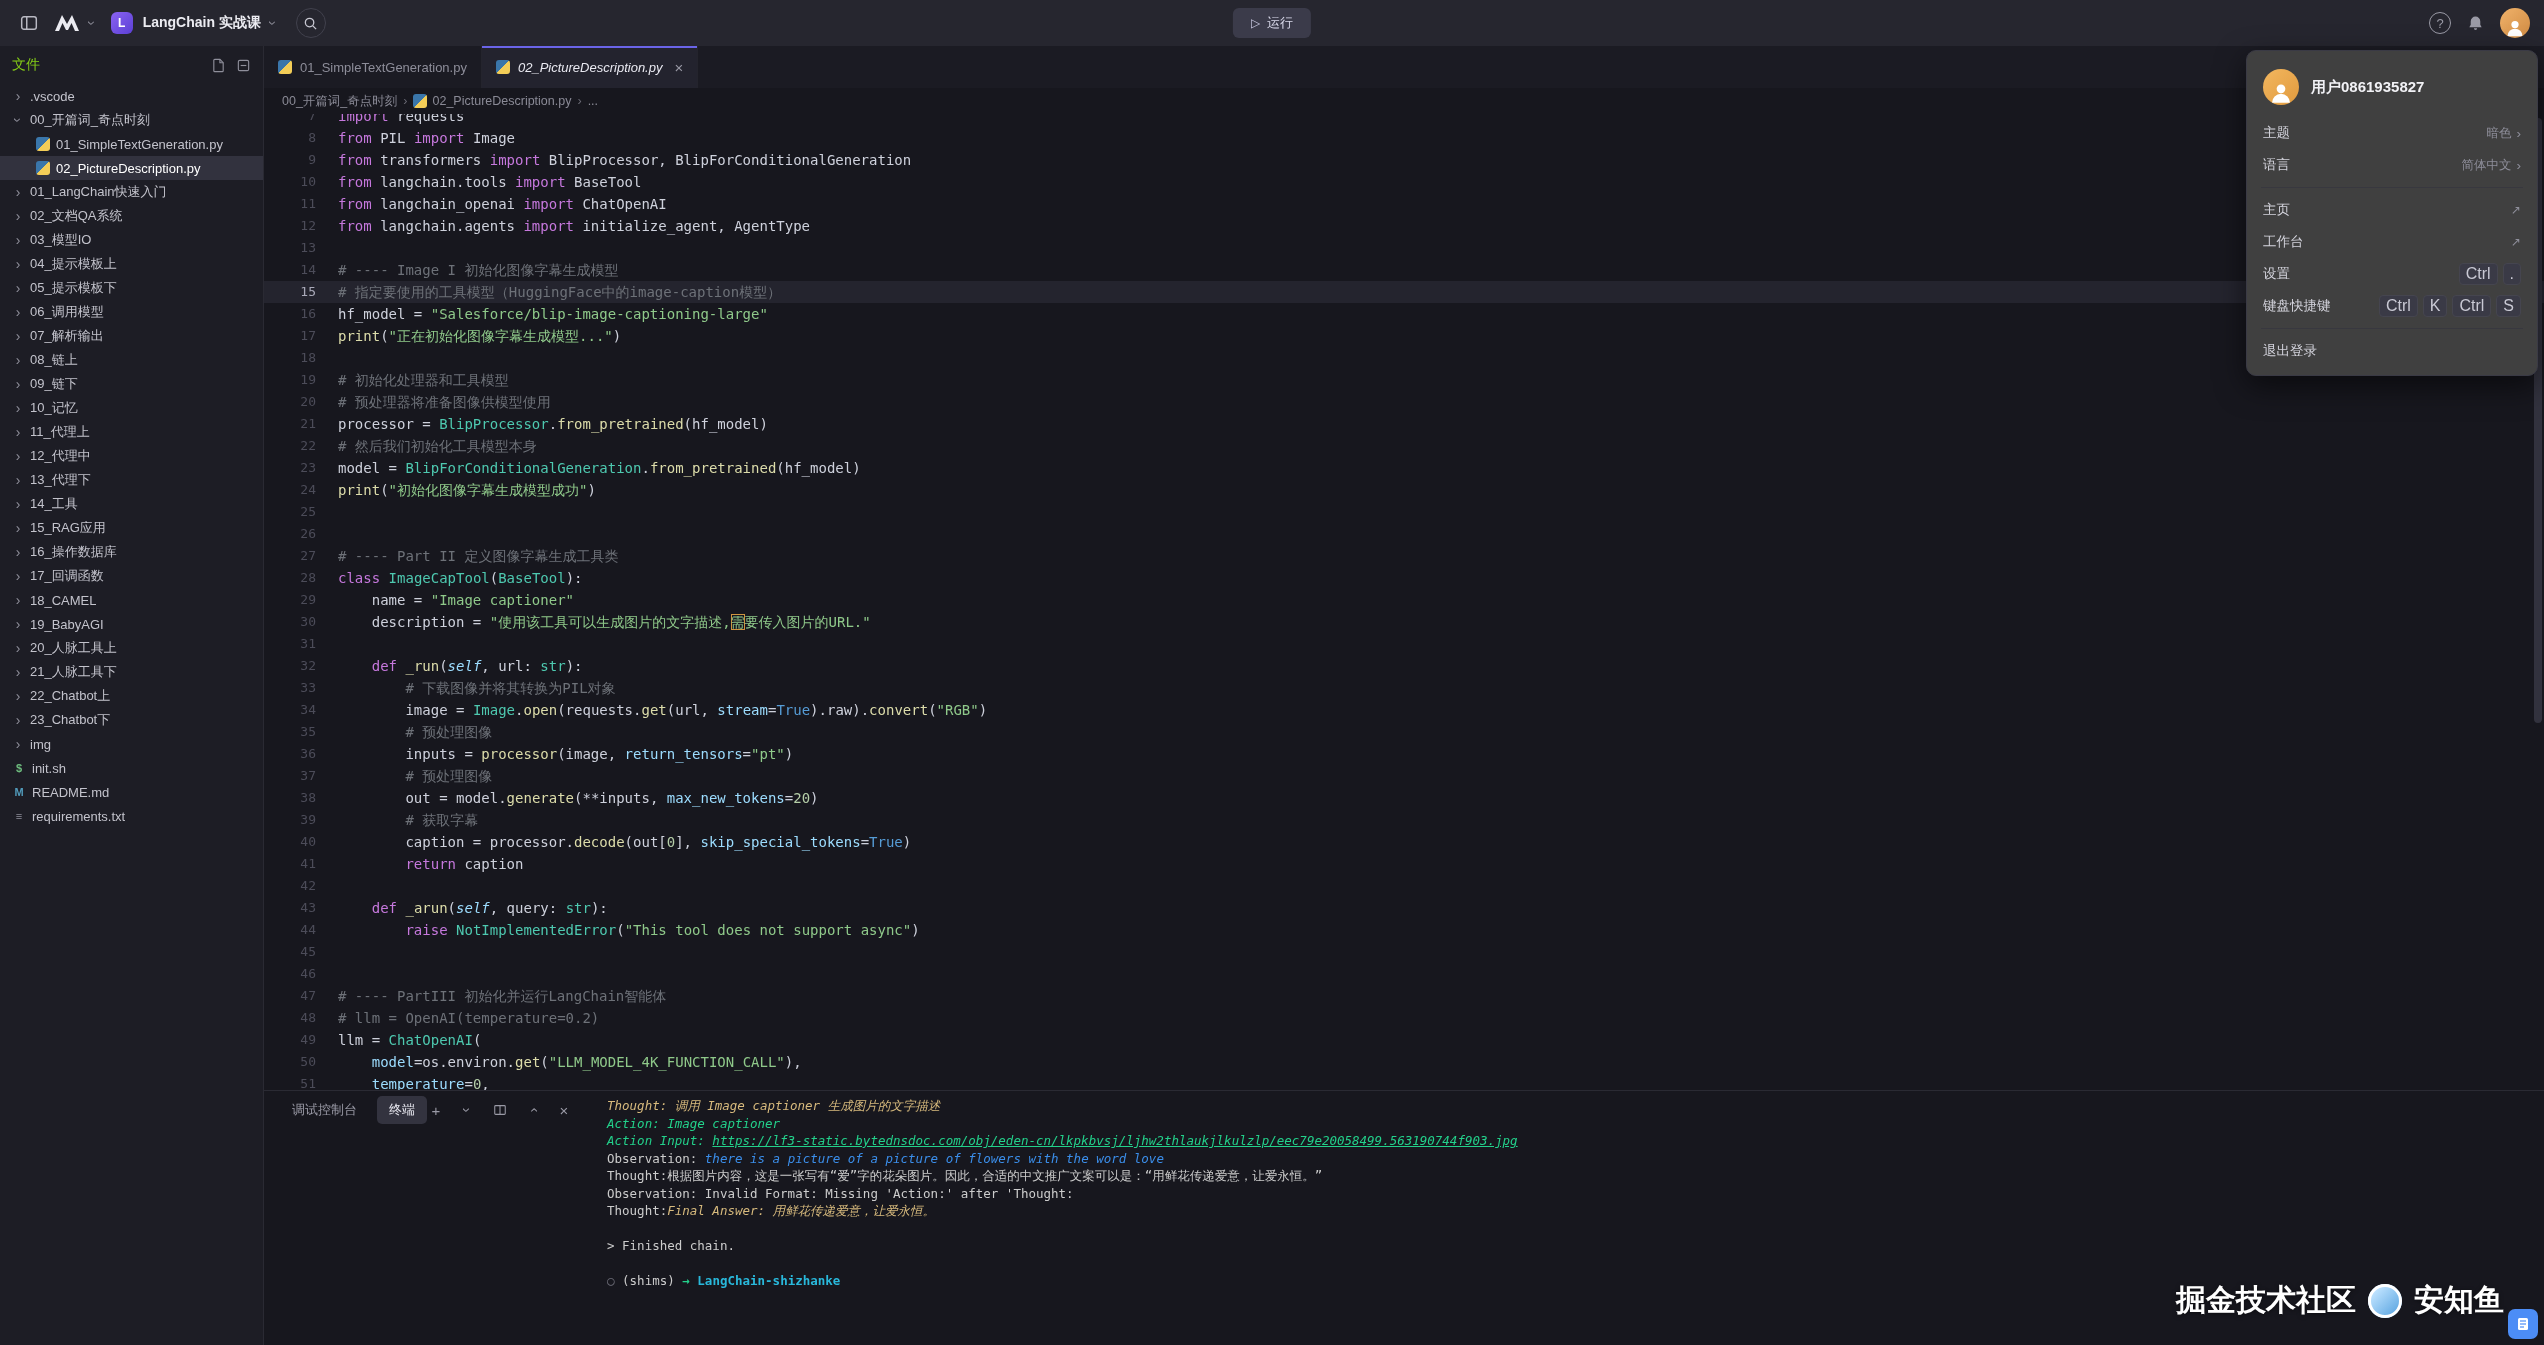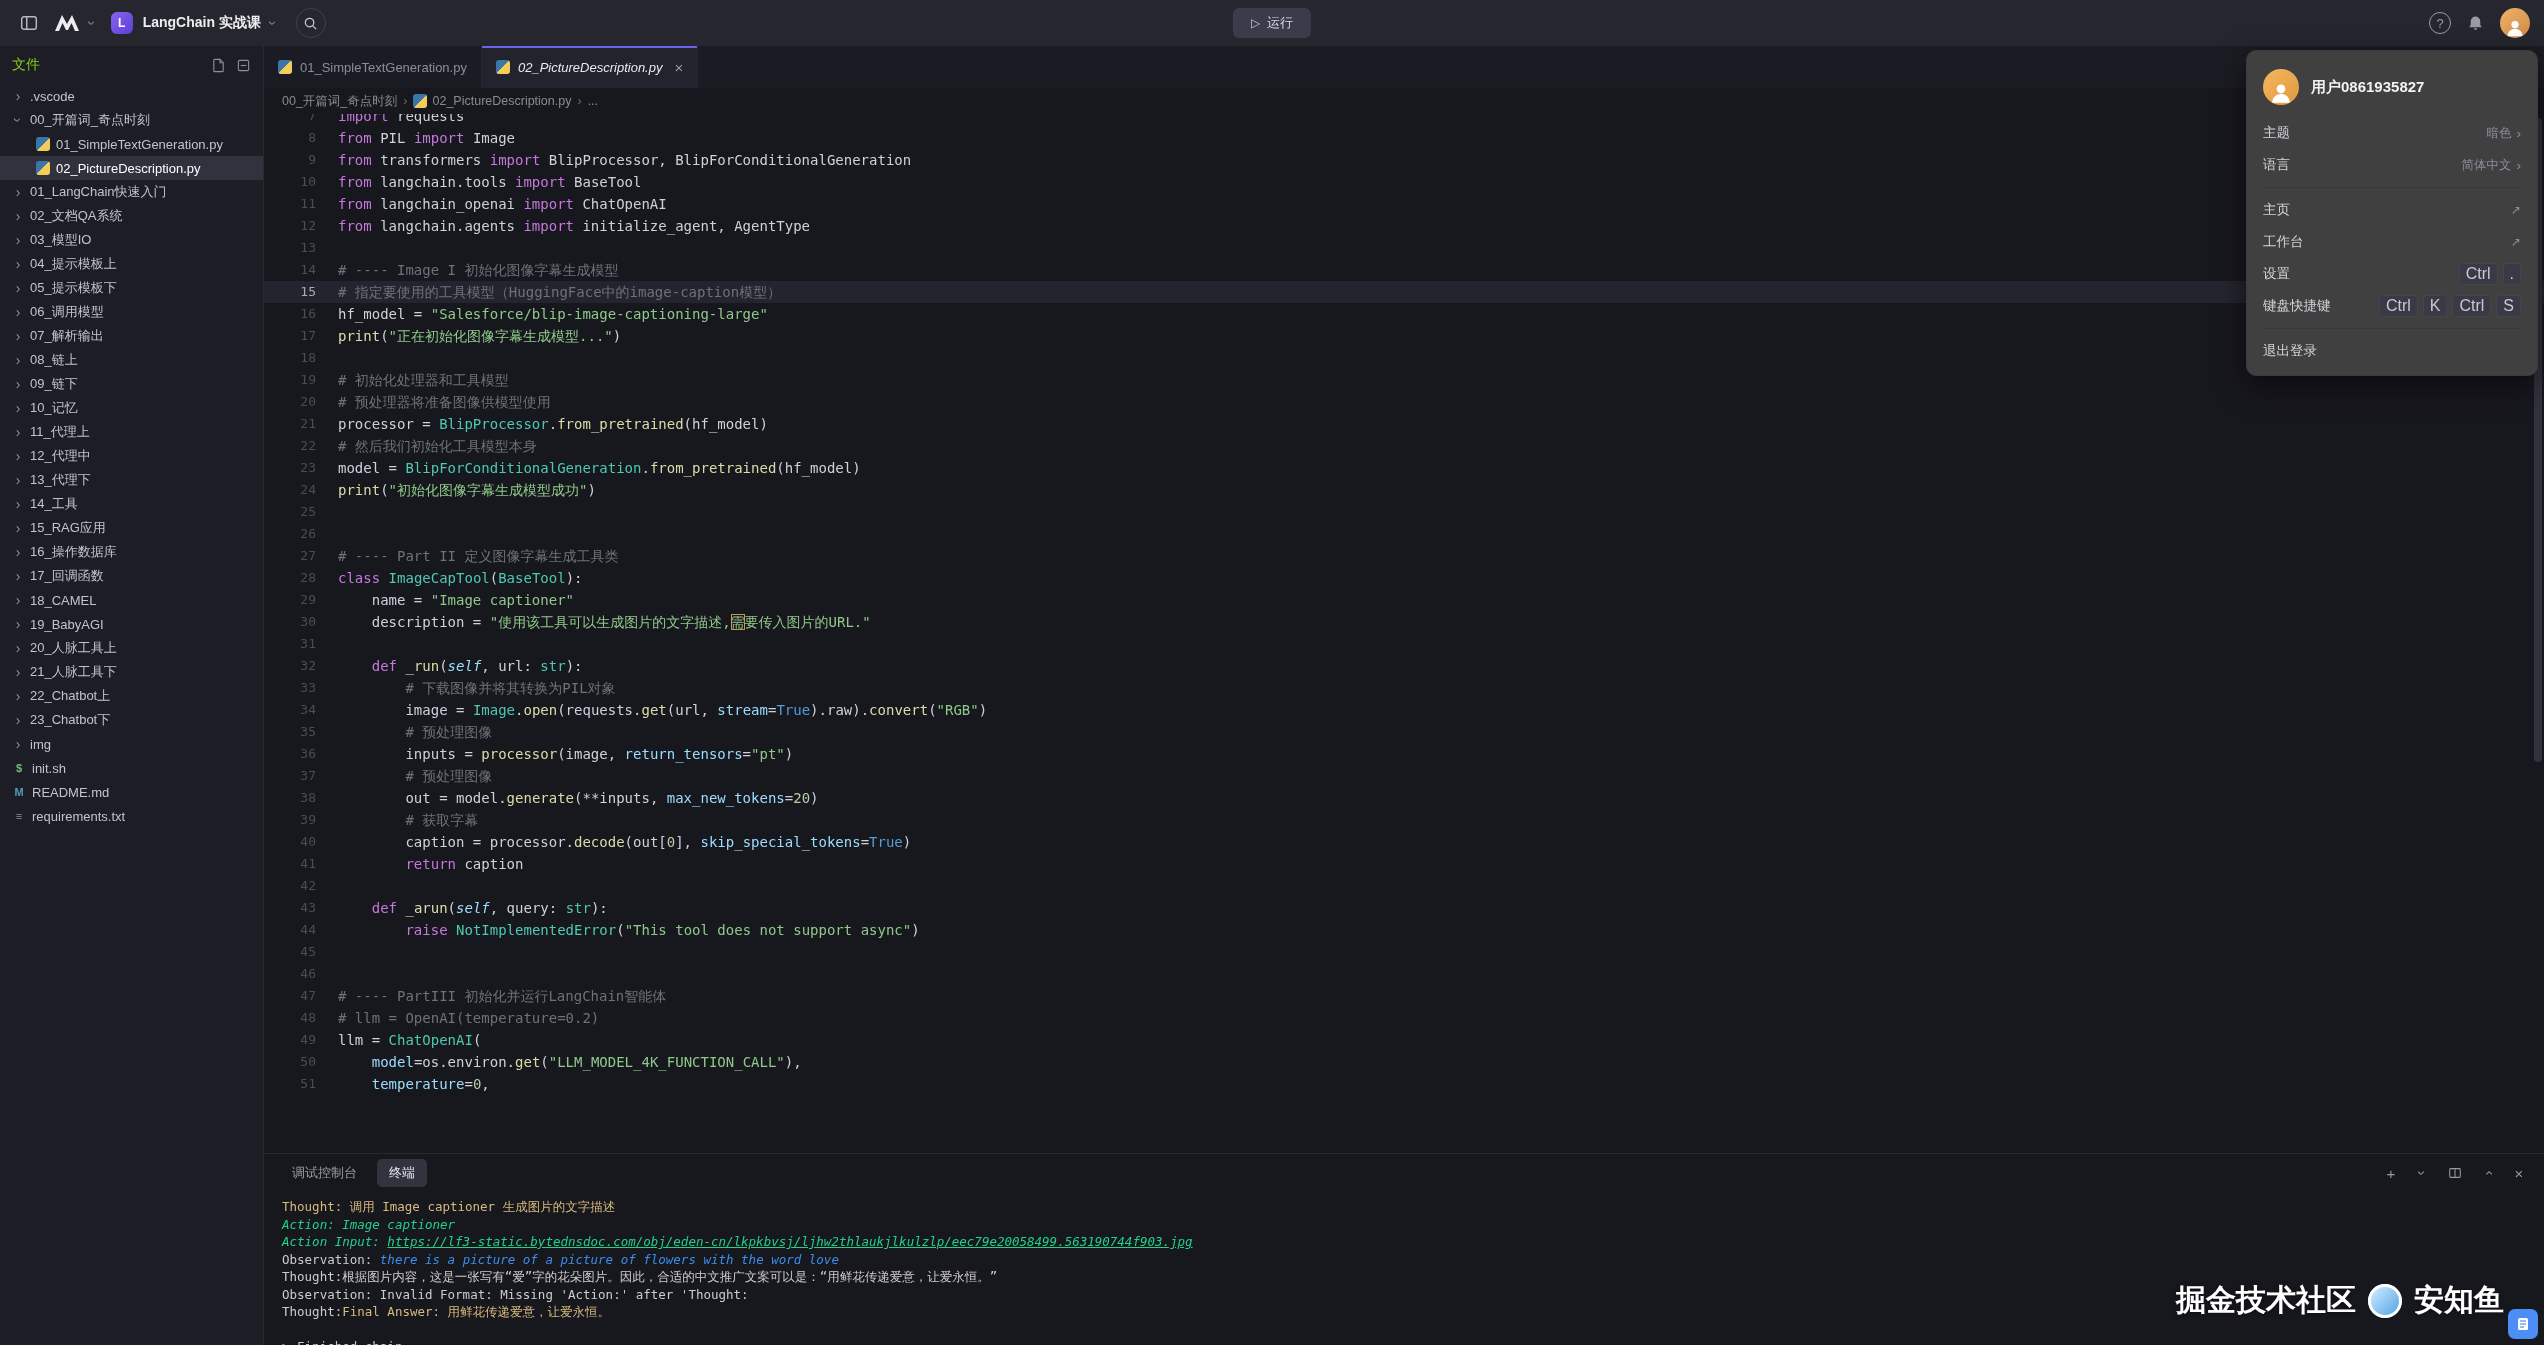--- a/index.html
+++ b/index.html
@@ -68,32 +68,32 @@
   .tok-cls{color:#4ec9b0}
   .tok-num{color:#b5cea8}
   .tok-b{color:#569cd6}
   .tok-pr{color:#9cdcfe}
   .tok-slf{color:#9cdcfe;font-style:italic}
   .tok-cursor{color:#8fc98a;box-shadow:inset 0 0 0 1px #cf9540}
   .vscrollbar{position:absolute;top:0;right:0;width:12px;height:100%}
   .vthumb{position:absolute;top:4px;right:2px;width:8px;height:62%;background:#32323e;border-radius:4px}
 
   
-  .panel{height:192px;border-top:1px solid #2a2a33;display:flex;flex-direction:column;background:#17171e}
+  .panel{height:255px;border-top:1px solid #2a2a33;display:flex;background:#17171e}
   .panel-header{height:38px;display:flex;align-items:center;justify-content:space-between;padding:0 16px;flex:none}
   .panel-tabs{display:flex;gap:8px;align-items:center}
   .ptab{font-size:13px;color:#9a9aa6;padding:5px 12px;border-radius:5px;cursor:pointer}
   .ptab.active{background:#33333f;color:#e8e8f0}
   .panel-actions{display:flex;gap:14px;align-items:center;color:#9a9aa6}
   .pa{font-size:15px;display:inline-flex;align-items:center;justify-content:center;width:18px;height:18px;cursor:pointer}
   .chev-d{transform:rotate(90deg)}
   .chev-u{transform:rotate(-90deg)}
   .terminal{flex:1;padding:6px 0 0 18px;font-family:"DejaVu Sans Mono","Liberation Mono",monospace;font-size:12.5px;line-height:17.5px;overflow:hidden}
   .t-line{white-space:pre-wrap}
-  .t-ty{color:#d7ba7d;}
+  .t-ty{color:#d7ba7d;font-style:italic}
   .t-tg{color:#23d18b;font-style:italic}
   .t-tb{color:#3b8eea;font-style:italic}
   .t-tw{color:#cccccc}
   .t-tlink{color:#23d18b;font-style:italic;text-decoration:underline;cursor:pointer}
   .t-tarrow{color:#23d18b;font-weight:bold}
   .t-tdir{color:#29b8db;font-weight:bold}
   .t-tdim{color:#6b6b76}
 
   
   .user-menu{position:absolute;top:50px;right:6px;width:292px;background:#404040;border:1px solid #3a3a45;border-radius:10px;box-shadow:0 10px 30px rgba(0,0,0,.55);padding:6px 0 8px;z-index:40}

